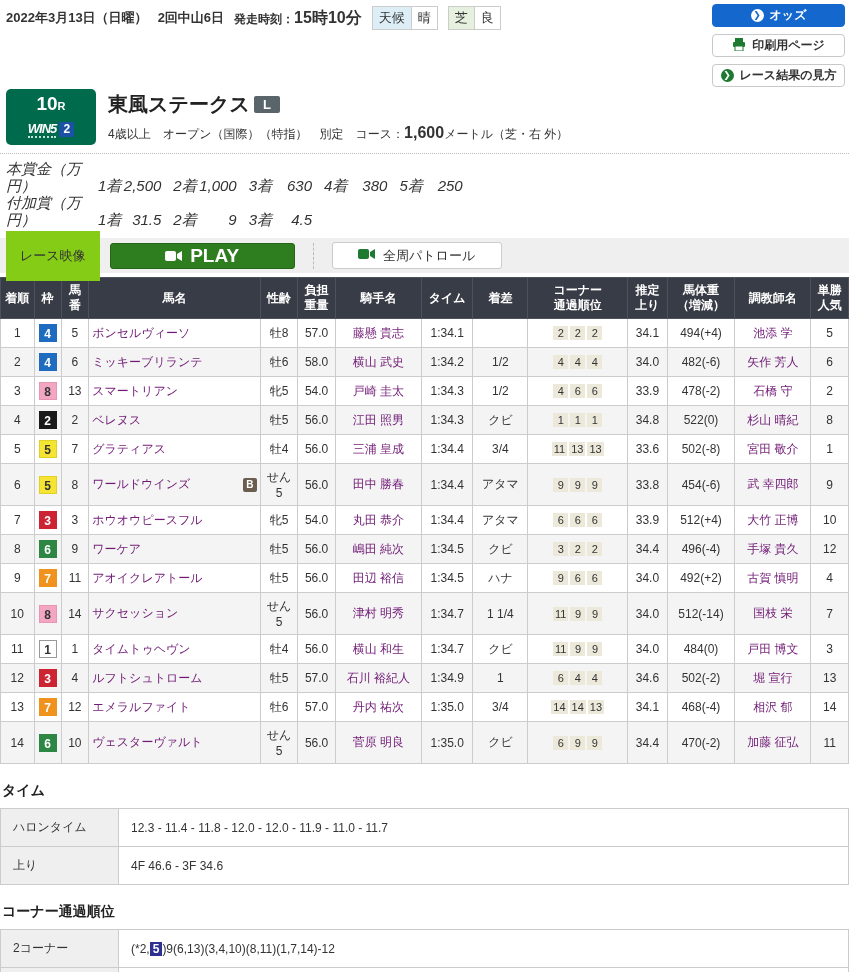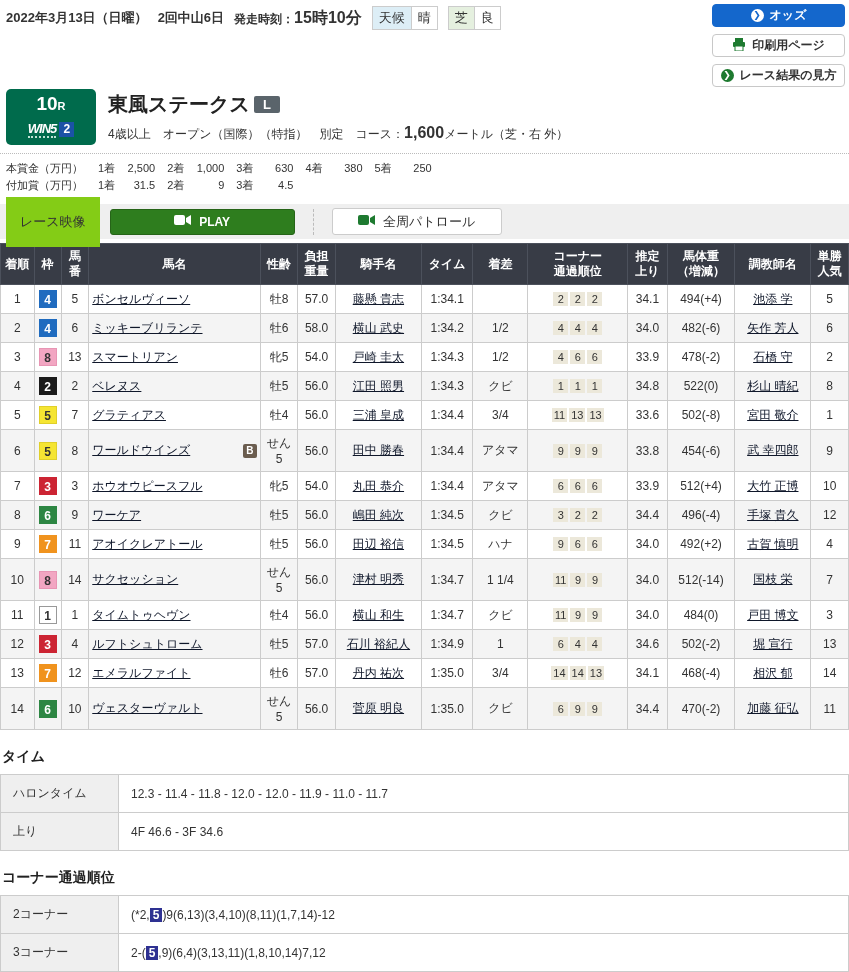--- a/index.html
+++ b/index.html
@@ -39,44 +39,44 @@
               width:15px; height:15px; line-height:15px; text-align:center; }
   .race-main { flex:1; }
   .race-title-row { display:flex; align-items:center; gap:4px; margin:2px 0 6px;text-align:right; }
   .race-title { font-size:20px; font-weight:bold; color:#222; }
   .grade-badge { background:#5a646b; color:#fff; font-weight:bold; font-size:13px;
                  padding:1px 9px; border-radius:2px; }
   .race-cond { font-size:12px; color:#333; }
   .course-val { font-size:16px; font-weight:bold; }
 
   
-  .prize-box { padding:6px 6px 8px; font-size:11px; line-height:17px; border-bottom:0; }
+  .prize-box { padding:6px 6px 8px; font-size:15px; line-height:17px; border-bottom:0;font-style:italic; }
   .prize-line .pz-label { display:inline-block; width:80px; }
   .prize-line .pz-place { display:inline-block; margin-left:12px; }
   .prize-line .pz-val { display:inline-block; width:40px; text-align:right; }
 
   
   .video-bar { display:flex; align-items:center; background:#efefef; padding:5px 6px; margin-top:2px; gap:10px; height:35px;}
   .video-lbl { background:#84cc16; padding:16px 14px; font-size:13px; }
   .play-btn { display:flex; align-items:center; justify-content:center; gap:8px;
-              background:#2e7d1e; color:#fff; font-weight:bold; font-size:12px;
+              background:#2e7d1e; color:#fff; font-weight:bold; font-size:19px;
               width:185px; height:26px; border-radius:3px; border:1px solid #266418; cursor:pointer; }
   .vsep { border-left:1px dashed #bbb; height:26px; margin:0 8px; }
   .patrol-btn { display:flex; align-items:center; justify-content:center; gap:8px;
                 background:#fff; color:#333; font-size:13px; border:1px solid #ccc;
                 width:170px; height:27px; border-radius:3px; cursor:pointer; }
 
   
   table.results { width:100%; border-collapse:collapse; margin-top:4px; font-size:12px; }
   table.results th { background:#383c46; color:#fff; font-weight:bold; font-size:12px;
                      padding:5px 1px; border:1px solid #4c515c; white-space:pre-line; line-height:15px; }
   table.results td { border:1px solid #ccc; padding:5px 3px; text-align:center; height:27px; }
   table.results tr:nth-child(even) td { background:#f4f4f4; }
   td.l { text-align:left; padding-left:7px; }
-  a.plink { color:#0f172a; text-decoration:underline; cursor:pointer;text-align:center; }
+  a.plink { color:#701a75; cursor:pointer;text-align:center; }
   .frame { display:inline-block; width:18px; height:18px; line-height:18px;
            font-weight:bold; font-size:12px; text-align:center; }
   .cpass { display:inline-block; min-width:15px; padding:1px 2px; margin:0 1px;
            background:#ece8da; font-size:11px; color:#333; text-align:center; }
   .bcell { display:flex; justify-content:space-between; align-items:center; }
   .badge-b { background:#6b5d4f; color:#fff; font-weight:bold; font-size:10px;
              width:14px; height:14px; line-height:14px; text-align:center; border-radius:2px; }
 
   
   .sec-title { font-size:14px; font-weight:bold; margin:18px 0 8px 2px; color:#222; }

